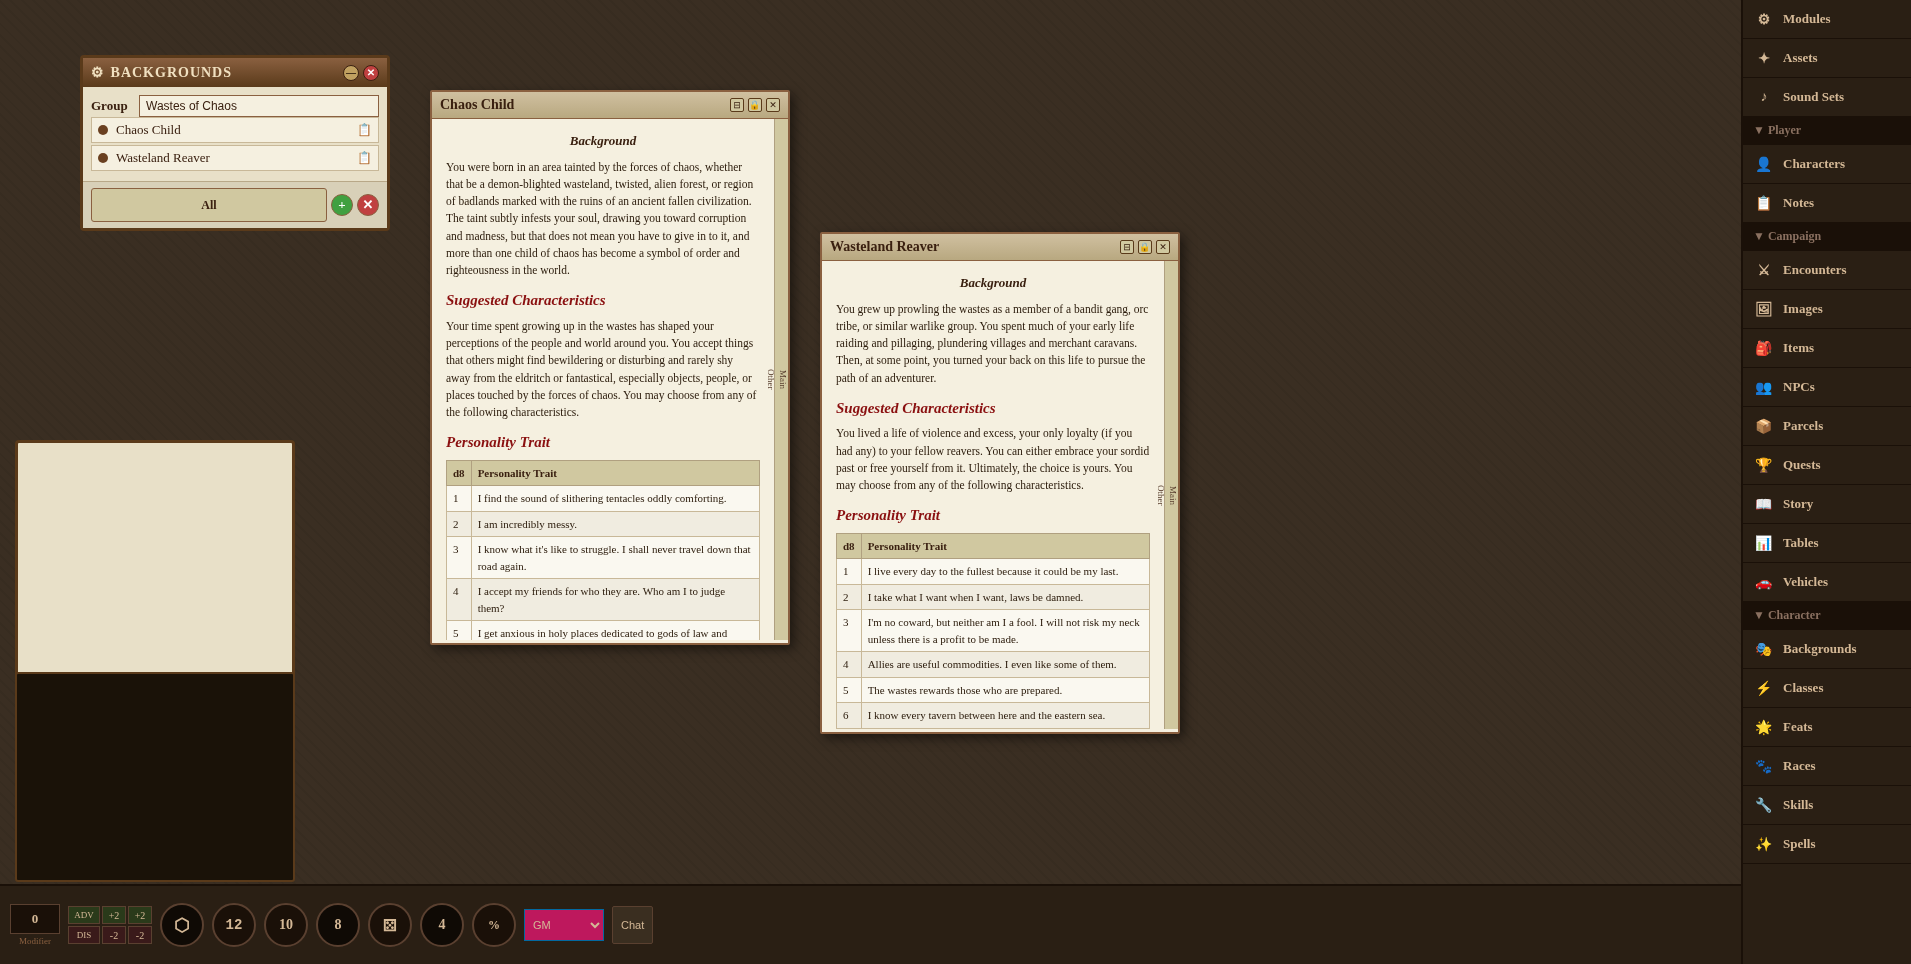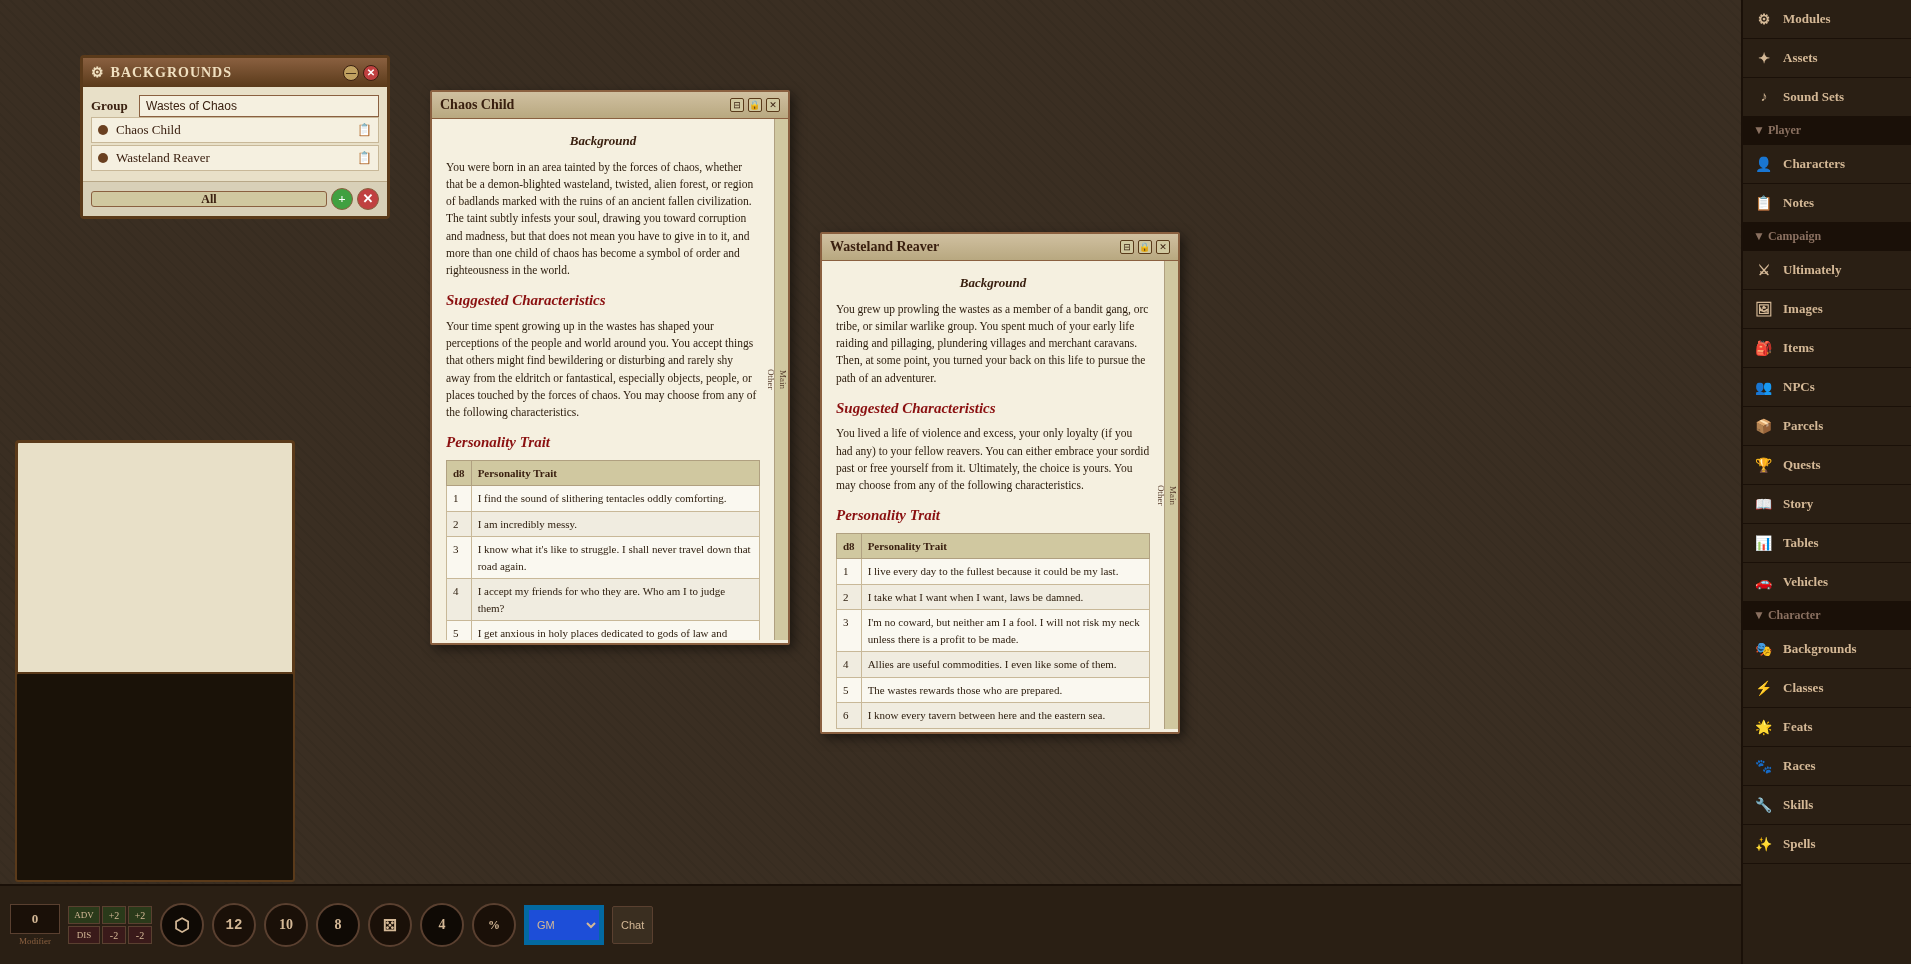--- a/index.html
+++ b/index.html
@@ -227,21 +227,21 @@
       border-radius: 50%;
       border: 1px solid #8a6040;
       cursor: pointer;
       display: flex;
       align-items: center;
       justify-content: center;
       font-size: 13px;
       font-weight: bold;
       color: #3a2010;
     }
-    .footer-btn.all { background: #d0c8a0; flex: 1; height: 16px; border-radius: 3px; font-size: 12px; }
+    .footer-btn.all { background: #d0c8a0; flex: 1; height: 34px; border-radius: 3px; font-size: 12px; }
     .footer-btn.add { background: #40a040; color: white; }
     .footer-btn.del { background: #c04040; color: white; }
 
     
     .preview-box {
       position: absolute;
       top: 440px;
       left: 15px;
       width: 280px;
       height: 260px;
@@ -371,22 +371,22 @@
       position: absolute;
       bottom: 82px;
       left: 15px;
       width: 280px;
       height: 210px;
       background: #1a1208;
       border: 2px solid #5a3a1a;
       border-radius: 3px;
     }
     .chat-select {
-      background: #1d4ed8;
-      border: 5px solid #0369a1;
+      background: #be185d;
+      border: 1px solid #0369a1;
       color: #d4b896;
       font-size: 11px;
       padding: 8px 4px;
       width: 80px;
     }
     .chat-btn {
       background: #3a2e20;
       border: 1px solid #5a4030;
       color: #d4b896;
       font-size: 11px;
@@ -416,21 +416,21 @@
       <span class="sidebar-icon">👤</span>
       <span>Characters</span>
     </div>
     <div class="sidebar-item">
       <span class="sidebar-icon">📋</span>
       <span>Notes</span>
     </div>
     <div class="sidebar-item section-header">▼ Campaign</div>
     <div class="sidebar-item">
       <span class="sidebar-icon">⚔</span>
-      <span>Ultimately</span>
+      <span>Encounters</span>
     </div>
     <div class="sidebar-item">
       <span class="sidebar-icon">🖼</span>
       <span>Images</span>
     </div>
     <div class="sidebar-item">
       <span class="sidebar-icon">🎒</span>
       <span>Items</span>
     </div>
     <div class="sidebar-item">

